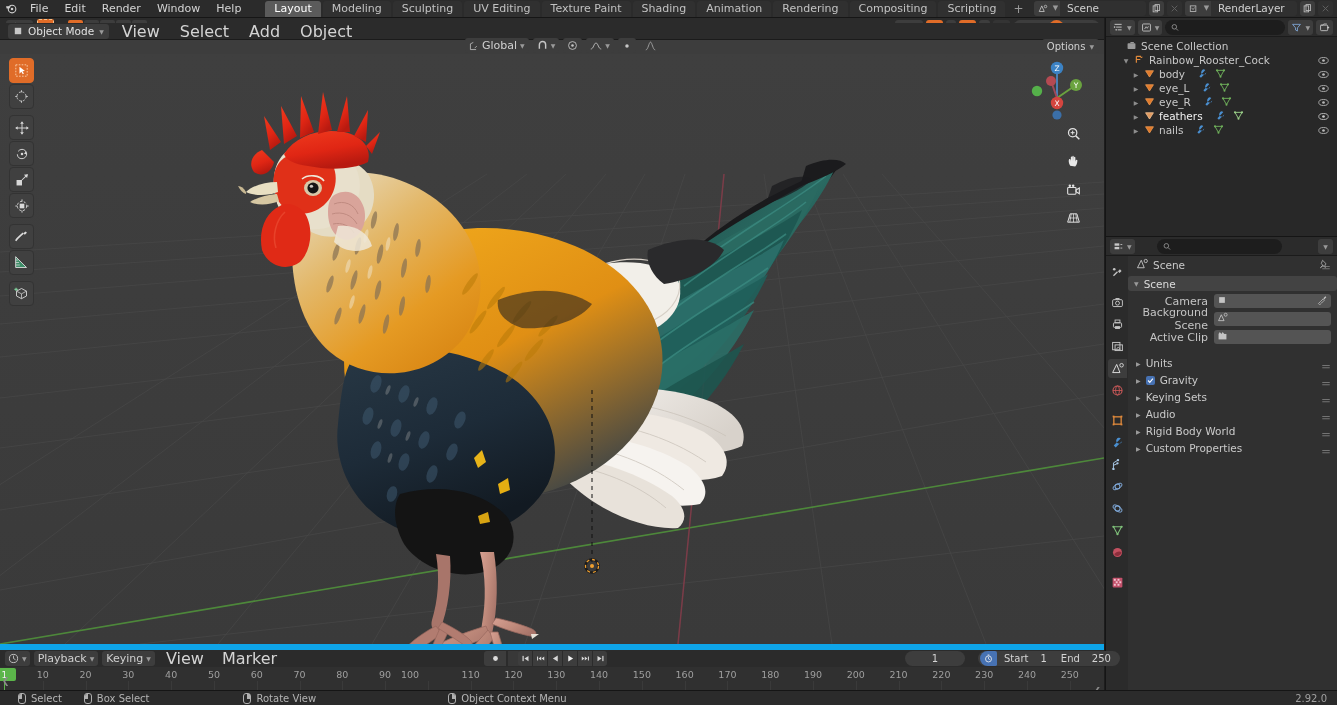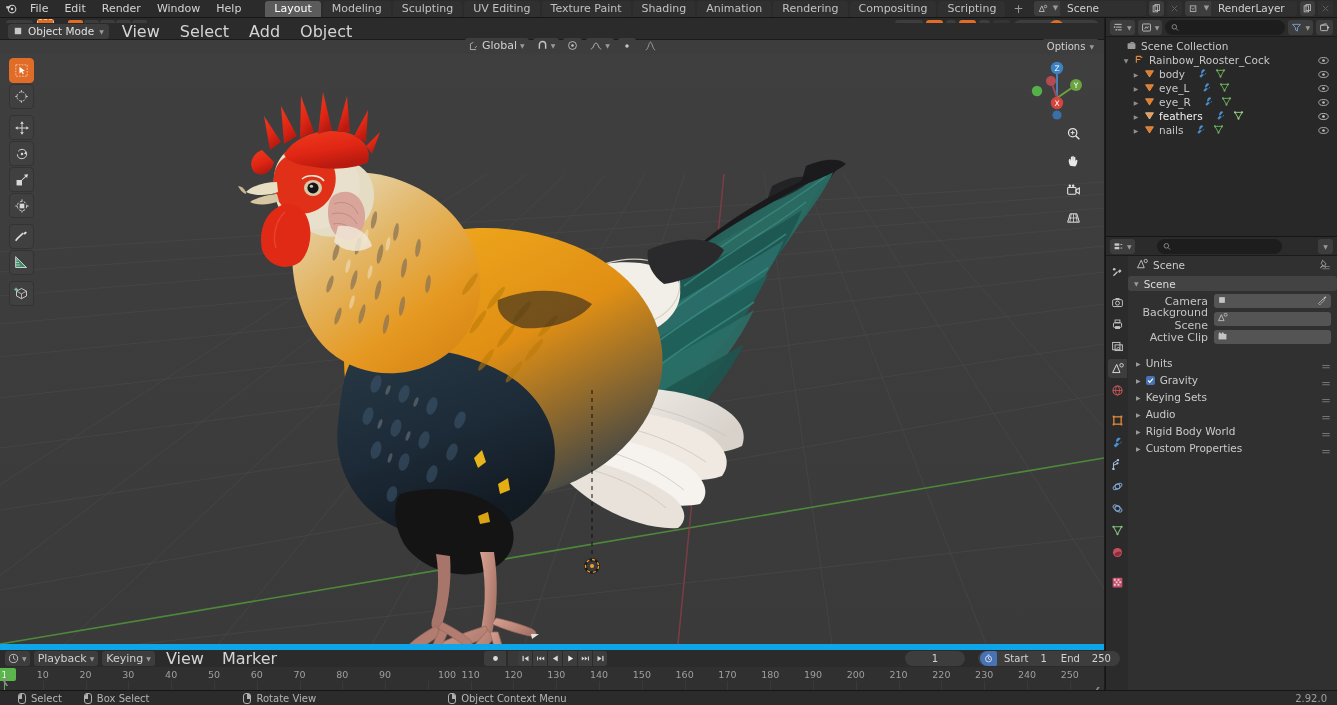--- a/index.html
+++ b/index.html
@@ -1426,21 +1426,21 @@
         <div class="tl-tick" style="left: 213.953px;">50</div>
         <div class="tl-gridline" style="left: 256.744px;"></div>
         <div class="tl-tick" style="left: 256.744px;">60</div>
         <div class="tl-gridline" style="left: 299.535px;"></div>
         <div class="tl-tick" style="left: 299.535px;">70</div>
         <div class="tl-gridline" style="left: 342.326px;"></div>
         <div class="tl-tick" style="left: 342.326px;">80</div>
         <div class="tl-gridline" style="left: 385.116px;"></div>
         <div class="tl-tick" style="left: 385.116px;">90</div>
         <div class="tl-gridline" style="left: 427.907px;"></div>
-        <div class="tl-tick" style="left: 447px;">100</div>
+        <div class="tl-tick" style="left: 410px;">100</div>
         <div class="tl-gridline" style="left: 470.698px;"></div>
         <div class="tl-tick" style="left: 470.698px;">110</div>
         <div class="tl-gridline" style="left: 513.488px;"></div>
         <div class="tl-tick" style="left: 513.488px;">120</div>
         <div class="tl-gridline" style="left: 556.279px;"></div>
         <div class="tl-tick" style="left: 556.279px;">130</div>
         <div class="tl-gridline" style="left: 599.07px;"></div>
         <div class="tl-tick" style="left: 599.07px;">140</div>
         <div class="tl-gridline" style="left: 641.86px;"></div>
         <div class="tl-tick" style="left: 641.86px;">150</div>

